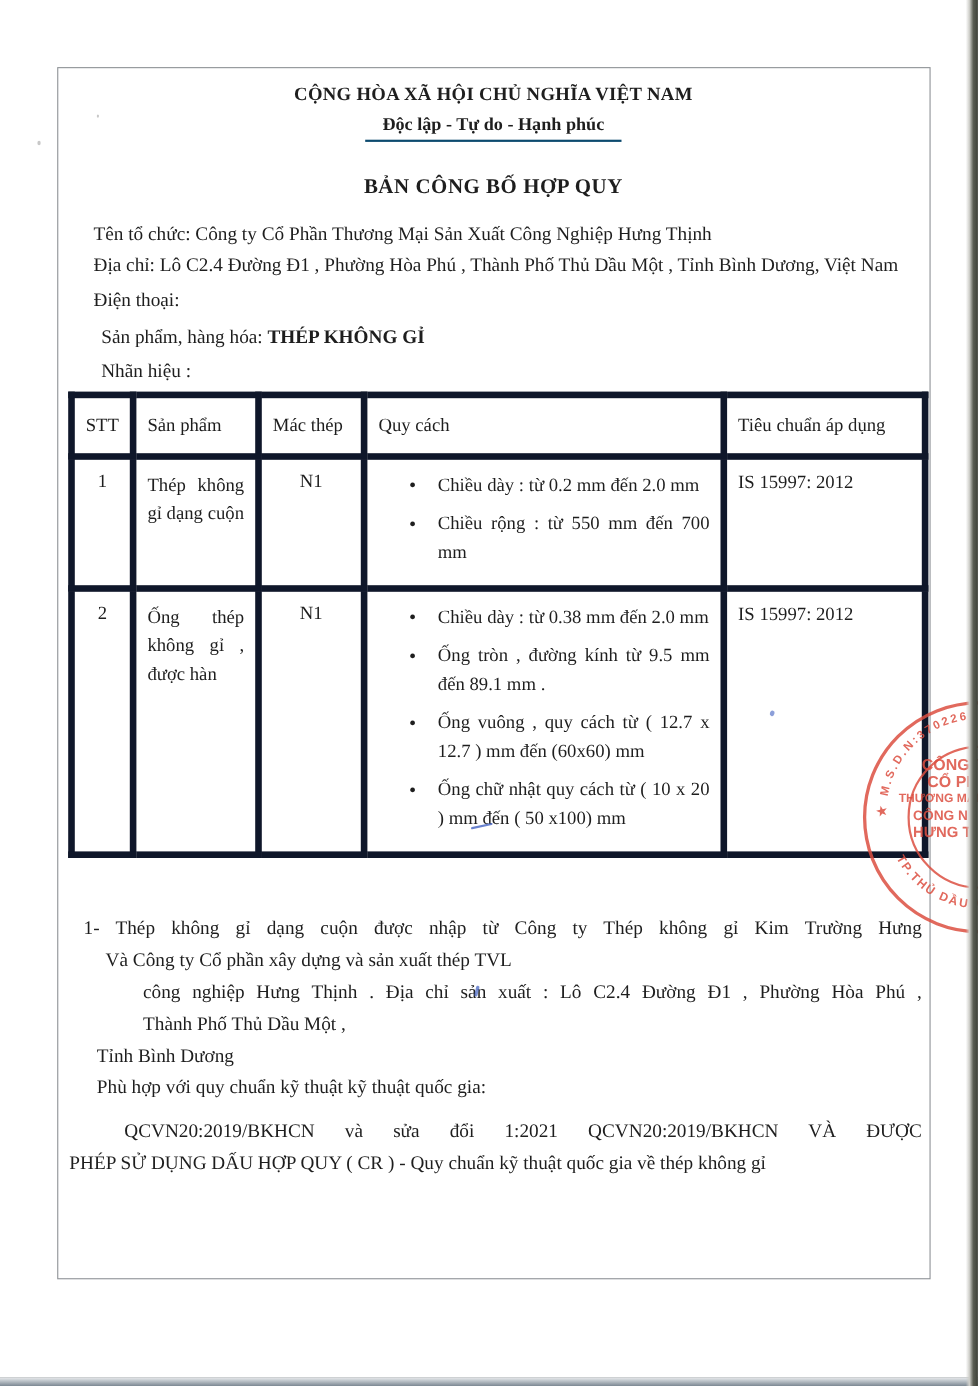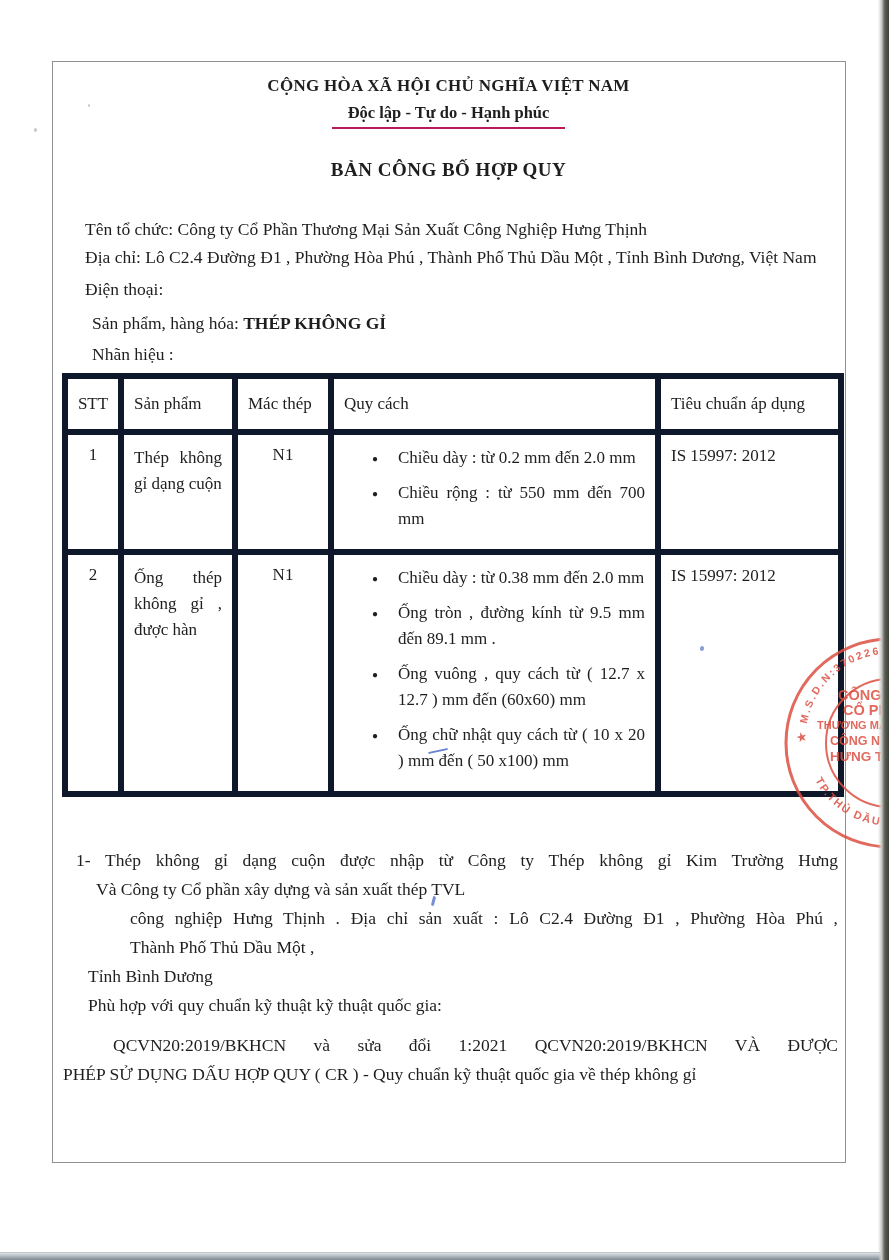--- a/index.html
+++ b/index.html
@@ -31,26 +31,26 @@
     position:absolute;left:52px;top:61px;width:792px;height:1100px;
     border:1.5px solid #8e9296;z-index:1;
   }
   .content{
     position:absolute;left:52px;top:61px;width:793px;z-index:2;
   }
   
   .nat-title{margin-top:14px;text-align:center;font-weight:bold;font-size:17px;line-height:22px;letter-spacing:.3px;}
   .motto-wrap{text-align:center;margin-top:6px;}
   .motto{display:inline-block;font-weight:bold;font-size:16.5px;line-height:20px;
-         padding:0 16px 4px 16px;border-bottom:2px solid #be185d;}
+         padding:0 16px 4px 16px;border-bottom:2px solid #0c4a6e;}
   .doc-title{margin-top:28px;text-align:center;font-weight:bold;font-size:19px;line-height:26px;letter-spacing:.5px;}
   .doc-number{margin-top:8px;text-align:center;font-size:17px;line-height:22px;}
   
   .body-line{margin-left:33px;margin-right:8px;font-size:17.5px;line-height:28px;}
-  .org-line{margin-top:32px;}
+  .org-line{margin-top:15px;}
   .phone-line{margin-top:4px;}
   .product-line{margin-top:6px;margin-left:40px;}
   .brand-line{margin-top:3px;margin-left:40px;}
   .intro-line{margin-top:6px;margin-left:40px;}
   .bold{font-weight:bold;}
   
   table.spec{
     margin:5px 0 0 10px;border-collapse:collapse;width:776px;table-layout:fixed;
     font-size:17px;
   }

